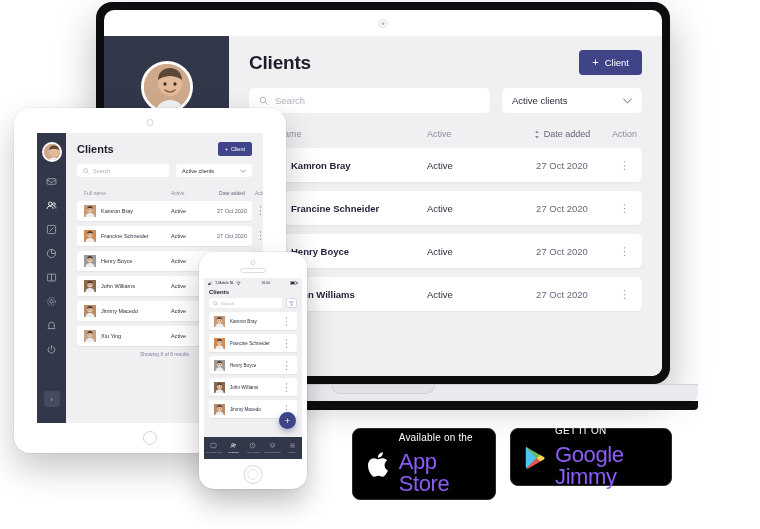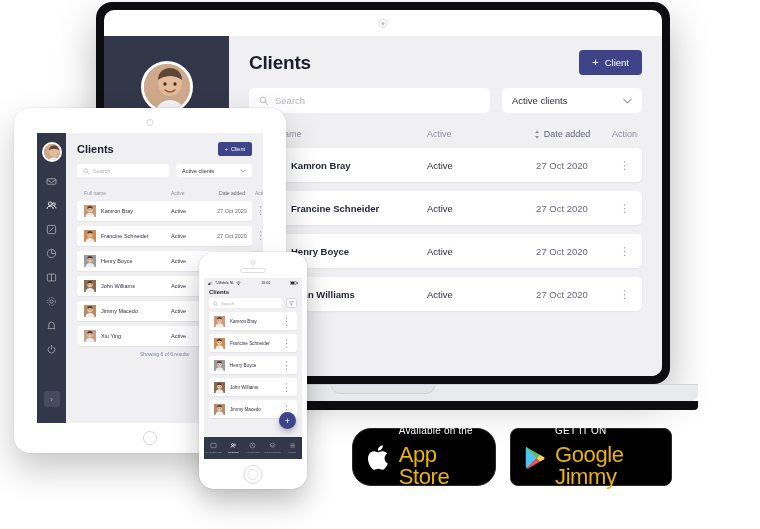--- a/index.html
+++ b/index.html
@@ -185,22 +185,22 @@
   .ph-navi{flex:1;display:flex;flex-direction:column;align-items:center;gap:2px;opacity:.5;}
   .ph-navi.on{opacity:1;}
   .ph-navi .lbl{font-size:2.4px;color:#fff;letter-spacing:.1px;}
 
   
   .badges{position:absolute;left:352px;top:428px;display:flex;gap:14px;}
   .badge{background:#000;border-radius:8px;display:flex;align-items:center;gap:9px;
     padding:8px 14px;border:1px solid #2a2a2a;}
   .badge .tx{display:flex;flex-direction:column;line-height:1;}
   .badge .t1{color:#fff;font-size:10px;letter-spacing:.2px;}
-  .badge .t2{color:#eab308;font-size:22px;font-weight:500;letter-spacing:-.4px;margin-top:8px;}
-  .b-apple{width:144px;height:58px;border-radius:19px;}
+  .badge .t2{color:#8b5cf6;font-size:22px;font-weight:500;letter-spacing:-.4px;margin-top:8px;}
+  .b-apple{width:144px;height:72px;}
   .b-google{width:162px;height:58px;}
 
   .ic{display:block;}
 </style>
 </head>
 <body>
 
 <div class="stage">
 
   <div class="laptop">

